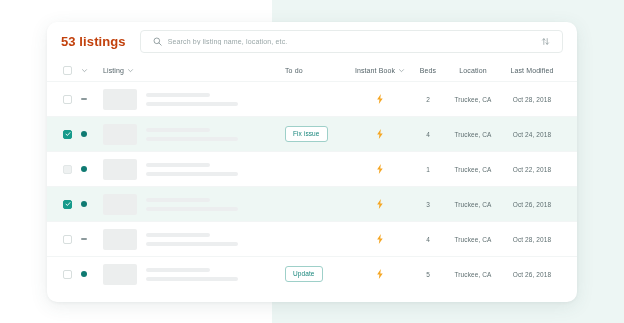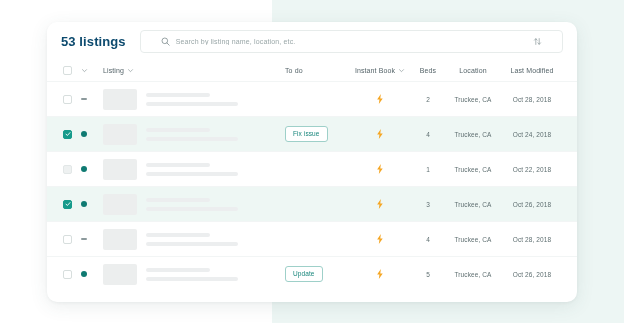--- a/index.html
+++ b/index.html
@@ -38,33 +38,33 @@
   .topbar {
     height: 38px;
     display: flex;
     align-items: center;
     padding: 0 14px 0 14px;
     box-sizing: border-box;
   }
   .title {
     font-size: 13px;
     font-weight: bold;
-    color: #0c4a6e;
+    color: #c2410c;
     letter-spacing: 0.1px;
     white-space: nowrap;
   }
   .searchbox {
     margin-left: 14px;
     flex: 1;
     height: 23px;
     border: 1px solid #e7eceb;
     border-radius: 4px;
     display: flex;
     align-items: center;
-    padding: 0 20px;
+    padding: 0 12px;
     box-sizing: border-box;
     background: #fff;
   }
   .search-icon { flex: 0 0 auto; display: flex; align-items: center; }
   .search-input {
     flex: 1;
     border: none;
     outline: none;
     font-family: "Liberation Sans", sans-serif;
     font-size: 7px;

